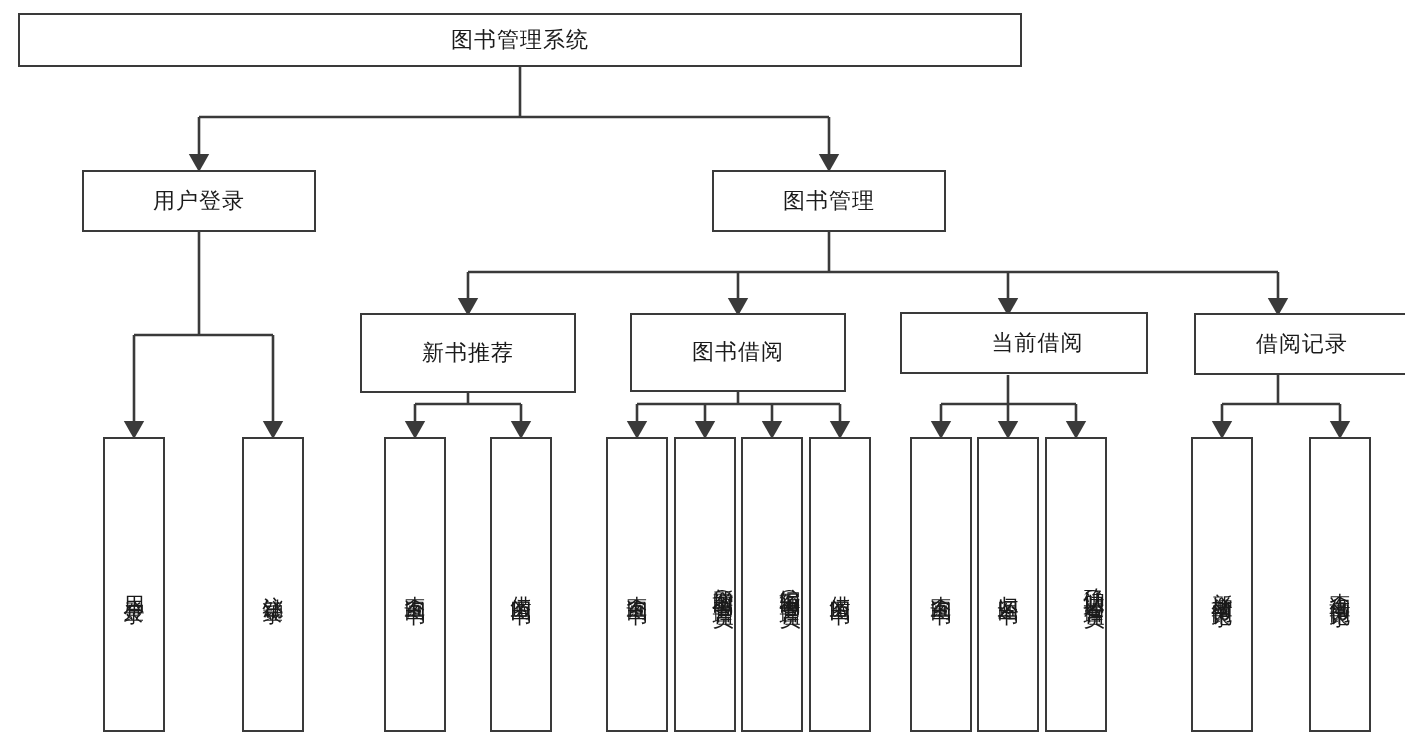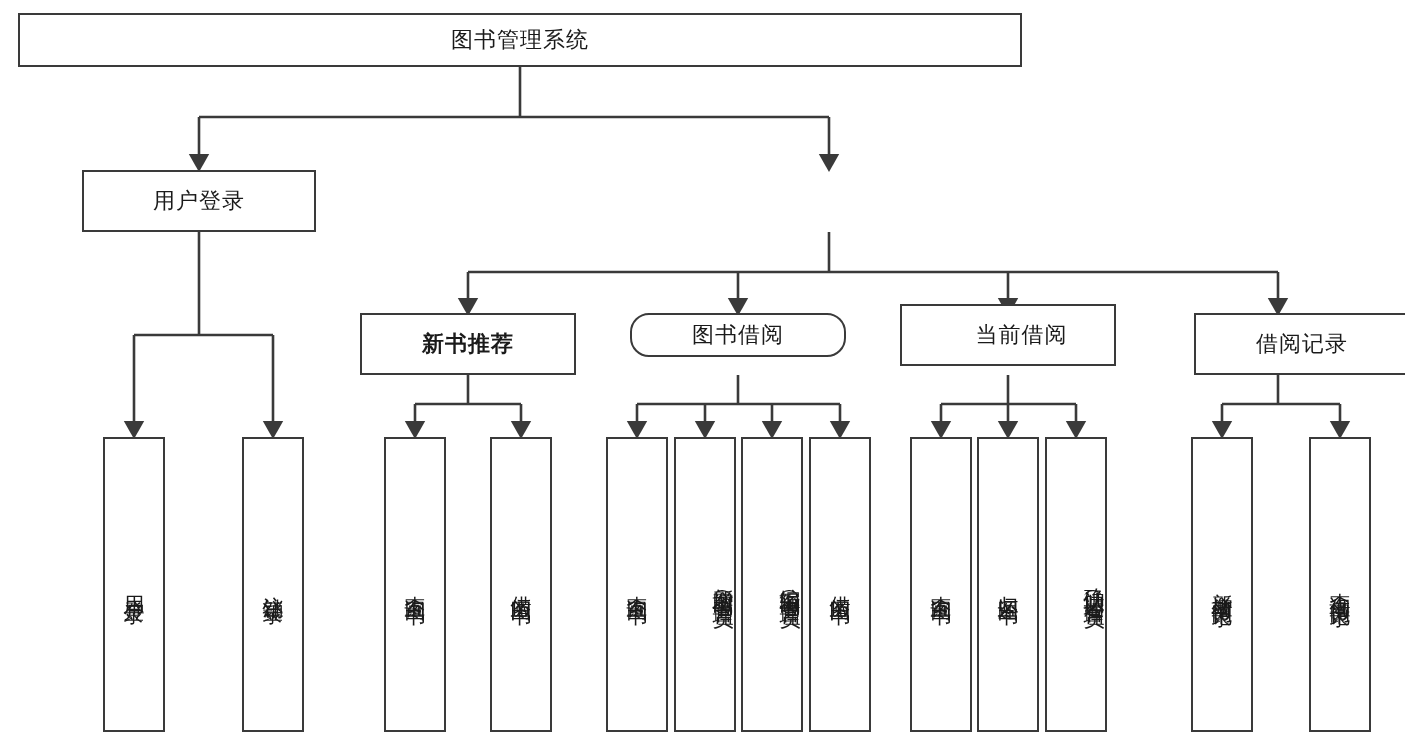--- a/index.html
+++ b/index.html
@@ -130,28 +130,31 @@
     </g>
   </svg>
 
   <div class="node horiz" style="left:18px; top:13px; width:1004px; height:54px;">
     <span class="node-label">图书管理系统</span>
   </div>
 
   <div class="node horiz" style="left:82px; top:170px; width:234px; height:62px;">
     <span class="node-label">用户登录</span>
   </div>
-
-  <div class="node horiz" style="left:360px; top:313px; width:216px; height:62px;font-weight:bold;">
+  <div class="node horiz" style="left:712px; top:170px; width:234px; height:62px;">
+    <span class="node-label">图书管理</span>
+  </div>
+
+  <div class="node horiz" style="left:360px; top:313px; width:216px; height:80px;">
     <span class="node-label">新书推荐</span>
   </div>
-  <div class="node horiz" style="left:630px; top:313px; width:216px; height:44px;border-radius:19px;">
+  <div class="node horiz" style="left:630px; top:313px; width:216px; height:79px;">
     <span class="node-label">图书借阅</span>
   </div>
-  <div class="node horiz" style="left:900px; top:304px; width:216px; height:62px;padding-left:27px;">
+  <div class="node horiz" style="left:900px; top:312px; width:248px; height:62px;padding-left:27px;">
     <span class="node-label">当前借阅</span>
   </div>
   <div class="node horiz" style="left:1194px; top:313px; width:216px; height:62px;">
     <span class="node-label">借阅记录</span>
   </div>
 
   <div class="node vert" style="left:103px; top:437px; width:62px; height:295px; align-items:center;">
     <span class="node-label">用户登录</span>
   </div>
   <div class="node vert" style="left:242px; top:437px; width:62px; height:295px; align-items:center;">

